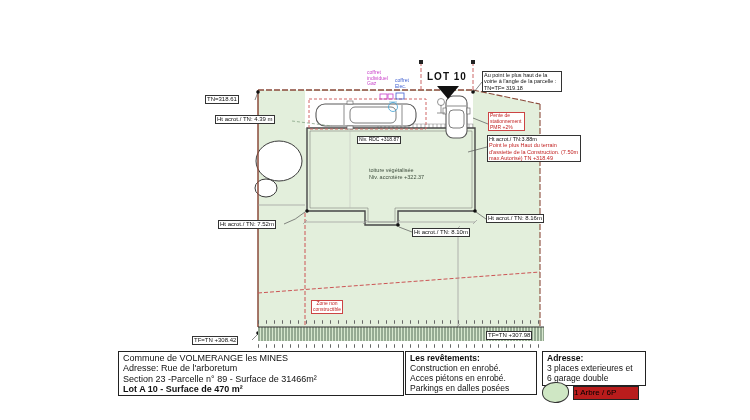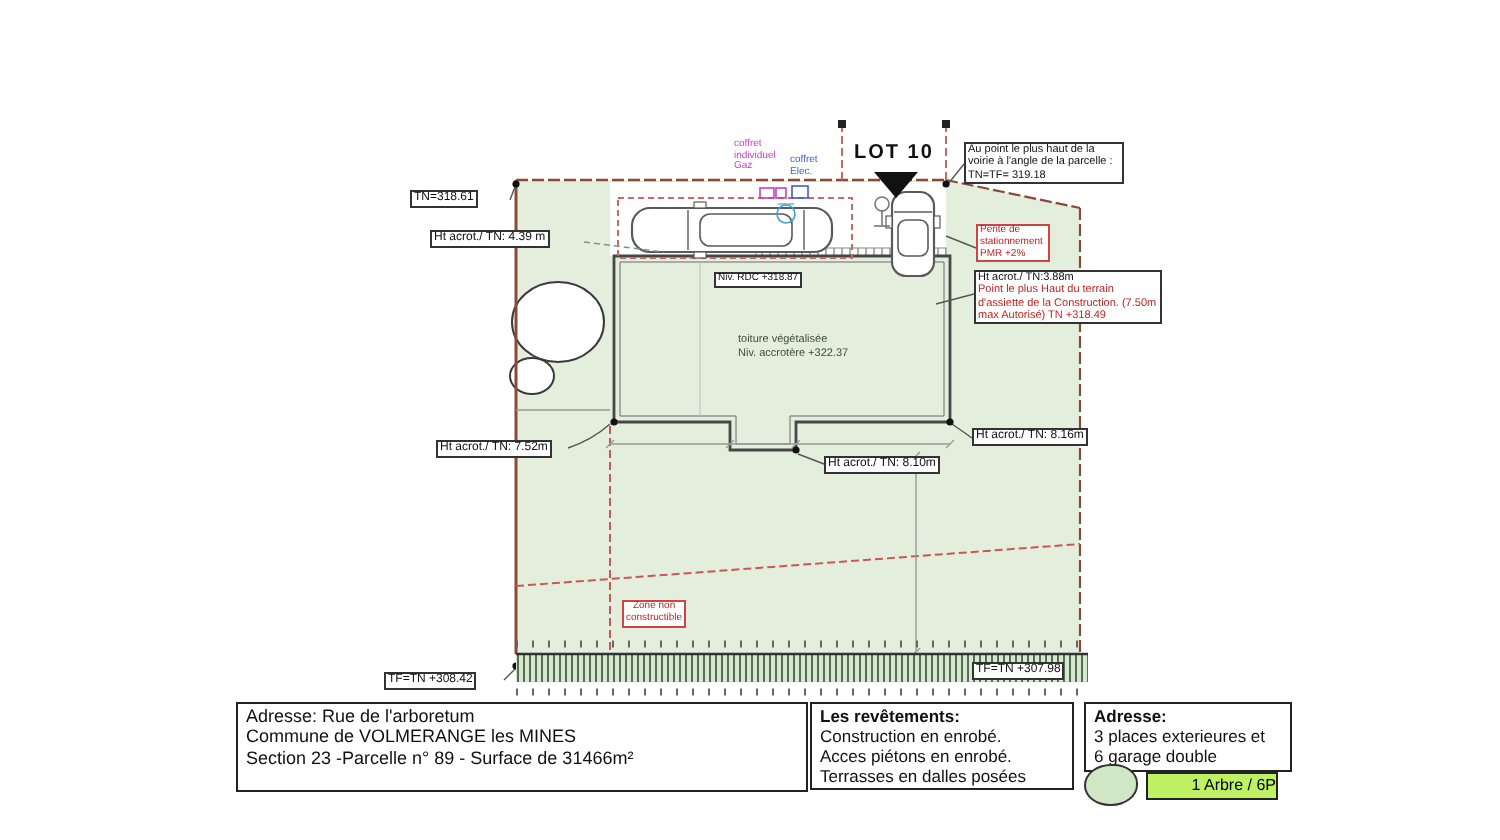--- a/index.html
+++ b/index.html
@@ -16,22 +16,22 @@
   .blue{color:#3f5fd0;border:none;background:transparent;font-size:5px;line-height:1.1;}
   .infobox{position:absolute;border:1px solid #222;background:#fff;color:#111;padding:1px 4px;z-index:6;}
   #commune-box{left:118px;top:351px;width:276px;height:41px;font-size:9px;line-height:1.15;}
   #commune-box .bold{font-weight:bold;}
   #revetements-box{left:405px;top:351px;width:122px;height:40px;font-size:8.5px;line-height:1.18;}
   #revetements-box .title{font-weight:bold;}
   #parkings-box{left:542px;top:351px;width:94px;height:31px;font-size:8.5px;line-height:1.2;}
   #parkings-box .title{font-weight:bold;}
   #legend-circle{position:absolute;left:542px;top:382px;width:25px;height:19px;border:1.4px solid #333;
       border-radius:50% 45% 50% 48%;background:#cfe7c4;z-index:6;}
-  #legend-box{position:absolute;left:573px;top:386px;width:64px;height:12px;border:1px solid #222;background:#bef264;
-      font-size:8px;text-align:right;line-height:12px;z-index:6;}
+  #legend-box{position:absolute;left:573px;top:386px;width:64px;height:12px;border:1px solid #222;background:#b91c1c;
+      font-size:8px;text-align:left;line-height:12px;z-index:6;}
   .toiture{color:#3c4c3c;font-size:5.5px;line-height:1.2;}
 </style>
 </head>
 <body>
 
 <div id="canvas">
 
   <svg width="750" height="420" viewBox="0 0 750 420">
     <defs>
       <pattern id="hatchV" width="4" height="8" patternUnits="userSpaceOnUse">
@@ -193,30 +193,31 @@
     <span style="display:block;">constructible</span>
   </div>
 
   <div class="lbl" style="left:192px;top:336px;">TF=TN +308.42</div>
   <div class="lbl" style="left:486px;top:331px;">TF=TN +307.98</div>
 
   <div class="lbl plain magenta wrap" style="left:366px;top:70px;width:26px;">coffret individuel Gaz</div>
   <div class="lbl plain blue wrap" style="left:394px;top:78px;width:22px;">coffret Elec.</div>
 
   <div class="infobox" id="commune-box">
+    <div>Commune de VOLMERANGE les MINES</div>
     <div>Adresse: Rue de l'arboretum</div>
-    <div>Commune de VOLMERANGE les MINES</div>
     <div>Section 23 -Parcelle n° 89 - Surface de 31466m²</div>
+    <div class="bold">Lot A 10 - Surface de 470 m²</div>
   </div>
 
   <div class="infobox" id="revetements-box">
     <div class="title">Les revêtements:</div>
     <div>Construction en enrobé.</div>
     <div>Acces piétons en enrobé.</div>
-    <div>Terrasses en dalles posées</div>
+    <div>Parkings en dalles posées</div>
   </div>
 
   <div class="infobox" id="parkings-box">
     <div class="title">Adresse:</div>
     <div>3 places exterieures et</div>
     <div>6 garage double</div>
   </div>
 
   <div id="legend-circle"></div>
   <div id="legend-box">1 Arbre / 6P</div>

